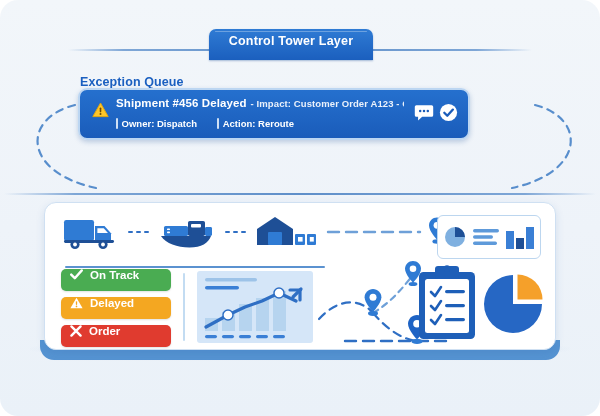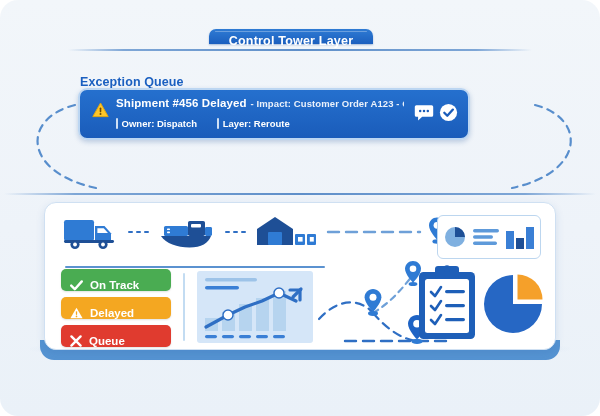--- a/index.html
+++ b/index.html
@@ -121,21 +121,21 @@
     position:absolute; right:14px; top:12px;
     width:104px; height:44px;
     border:1.6px solid #bcd6ef; border-radius:6px;
     background:#ffffff;
     display:flex; align-items:center; justify-content:center; gap:7px;
   }
 
   .badges { position:absolute; left:16px; top:66px; display:flex; flex-direction:column; gap:6px; }
   .badge {
     width:110px; height:22px; border-radius:5px;
-    display:flex; align-items:flex-end; gap:7px; padding-left:9px;
+    display:flex; align-items:flex-start; gap:7px; padding-left:9px;
     color:#ffffff; font-size:11.5px; font-weight:bold;
     box-shadow: 0 1px 2px rgba(0,0,0,.12);
   }
   .badge.on-track { background:#4aac52; }
   .badge.delayed  { background:#f4a721; }
   .badge.issue    { background:#e03b2f; }
 
   .vdivider { position:absolute; left:138px; top:70px; width:2px; height:68px; background:#c3dcf2; border-radius:1px; }
 
   .trend-panel {
@@ -157,21 +157,21 @@
 <body>
 
 <div id="stage">
 
   <svg class="swoosh" width="600" height="416">
     <path d="M75 105 C 22 118, 22 172, 96 188" fill="none" stroke="#3d7bc4" stroke-width="2.2" stroke-dasharray="7 6" stroke-linecap="round" opacity=".85"></path>
     <path d="M535 105 C 586 118, 586 172, 512 188" fill="none" stroke="#3d7bc4" stroke-width="2.2" stroke-dasharray="7 6" stroke-linecap="round" opacity=".85"></path>
   </svg>
 
   <div class="rule" style="left:68px; top:49px; width:464px;"></div>
-  <div class="tab" style="left:209px; top:29px; width:164px; height:15px;">Control Tower Layer</div>
+  <div class="tab" style="left:209px; top:29px; width:164px; height:31px;">Control Tower Layer</div>
 
   <div class="section-heading" style="left:80px; top:75px;">Exception Queue</div>
 
   <div class="alert-card">
 
     <span class="warn-tri">
       <svg width="17" height="16" viewBox="0 0 17 16">
         <path d="M8.5 1 L16.2 14.6 H0.8 Z" fill="#ffc629" stroke="#e0a713" stroke-width="1" stroke-linejoin="round"></path>
         <rect x="7.7" y="5.4" width="1.6" height="5" rx=".8" fill="#6b4a05"></rect>
         <circle cx="8.5" cy="12.1" r="1" fill="#6b4a05"></circle>
@@ -183,21 +183,21 @@
       <span class="alert-detail">- Impact: Customer Order A123 - Owner: Dispatch</span>
     </div>
 
     <div class="alert-row2">
       <span class="meta">
         <span class="meta-bar"></span>
         <span class="meta-text">Owner: Dispatch</span>
       </span>
       <span class="meta">
         <span class="meta-bar"></span>
-        <span class="meta-text">Layer: Reroute</span>
+        <span class="meta-text">Action: Reroute</span>
       </span>
     </div>
 
     <div class="alert-actions">
       <span>
         <svg width="20" height="18" viewBox="0 0 20 18">
           <path d="M2.4 1.2h15.2a1.6 1.6 0 0 1 1.6 1.6v8.4a1.6 1.6 0 0 1-1.6 1.6H8.2l-4.1 3.6v-3.6H2.4A1.6 1.6 0 0 1 .8 11.2V2.8A1.6 1.6 0 0 1 2.4 1.2z" fill="#ffffff"></path>
           <circle cx="6.2" cy="7" r="1.25" fill="#1a5cba"></circle>
           <circle cx="10" cy="7" r="1.25" fill="#1a5cba"></circle>
           <circle cx="13.8" cy="7" r="1.25" fill="#1a5cba"></circle>
@@ -333,21 +333,21 @@
         </span>
         <span>Delayed</span>
       </div>
 
       <div class="badge issue">
         <span>
           <svg width="12" height="12" viewBox="0 0 12 12">
             <path d="M1.4 1.4 L10.6 10.6 M10.6 1.4 L1.4 10.6" stroke="#ffffff" stroke-width="2.4" stroke-linecap="round"></path>
           </svg>
         </span>
-        <span>Queue</span>
+        <span>Order</span>
       </div>
     </div>
 
     <div class="vdivider"></div>
 
     <div class="trend-panel">
       <svg width="116" height="72" viewBox="0 0 116 72">
         <rect x="8" y="7" width="52" height="3.6" rx="1.8" fill="#9dc3e8"></rect>
         <rect x="8" y="15" width="34" height="3.6" rx="1.8" fill="#3a7fd5"></rect>
 

